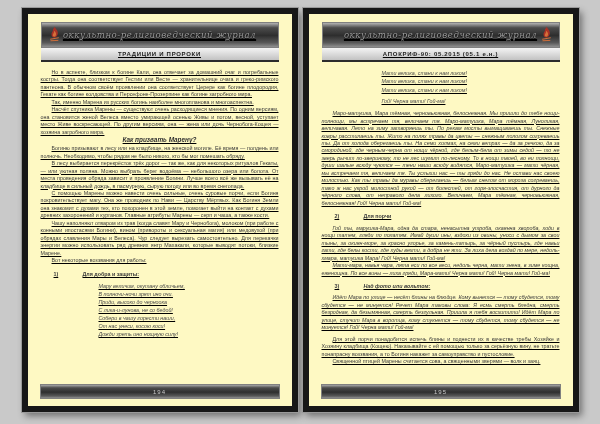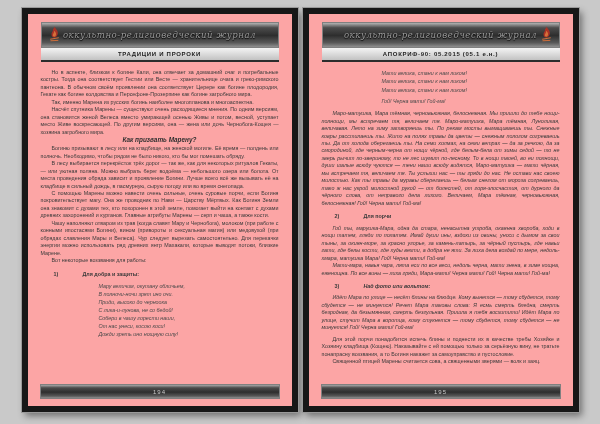--- a/index.html
+++ b/index.html
@@ -3,23 +3,24 @@
 <meta charset="utf-8">
 <style>
   html,body{margin:0;padding:0;}
   body{
     width:600px;height:424px;overflow:hidden;
     background:#c9c9c9;
     font-family:"Liberation Sans",sans-serif;
   }
   .book{display:flex;justify-content:center;gap:5px;padding-top:8px;}
   .page{
-    position:relative;width:264px;height:392px;background:#fca5a5;
+    position:relative;width:264px;height:392px;background:#fef9c3;
     border:6px solid #171717;outline:1px solid #9a9a9a;
     box-shadow:3px 4px 7px rgba(0,0,0,.45);
+    text-decoration:underline;
   }
   .page-inner{box-sizing:border-box;height:100%;padding:8px 13px;}
   
   .hdr-bar{
     position:relative;height:24px;border:1px solid #808080;
     background:linear-gradient(180deg,#b3b3b3 0%,#4c4c4c 20%,#2e2e2e 52%,#585858 82%,#909090 100%);
     display:flex;align-items:center;justify-content:center;
   }
   .hdr-script{
     font-family:"DejaVu Serif",serif;font-style:italic;

